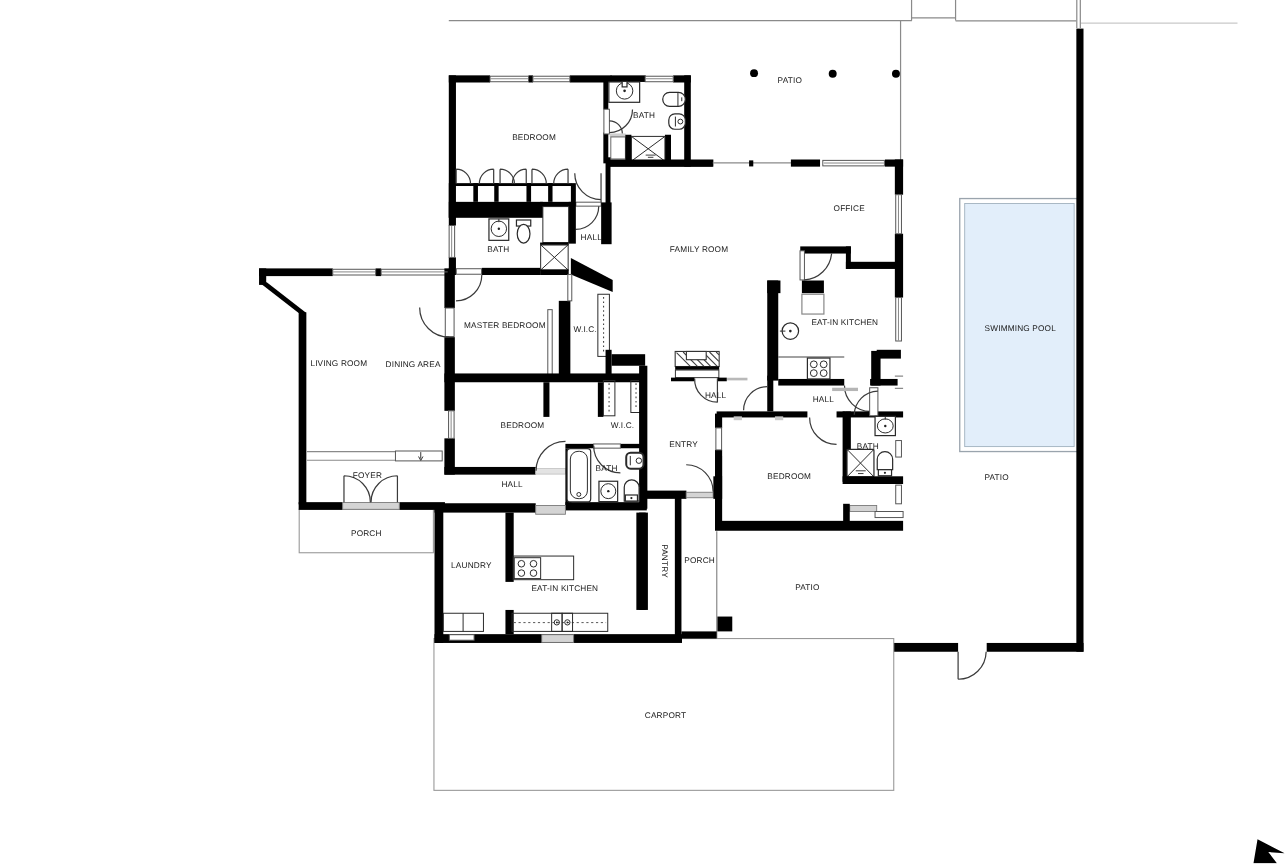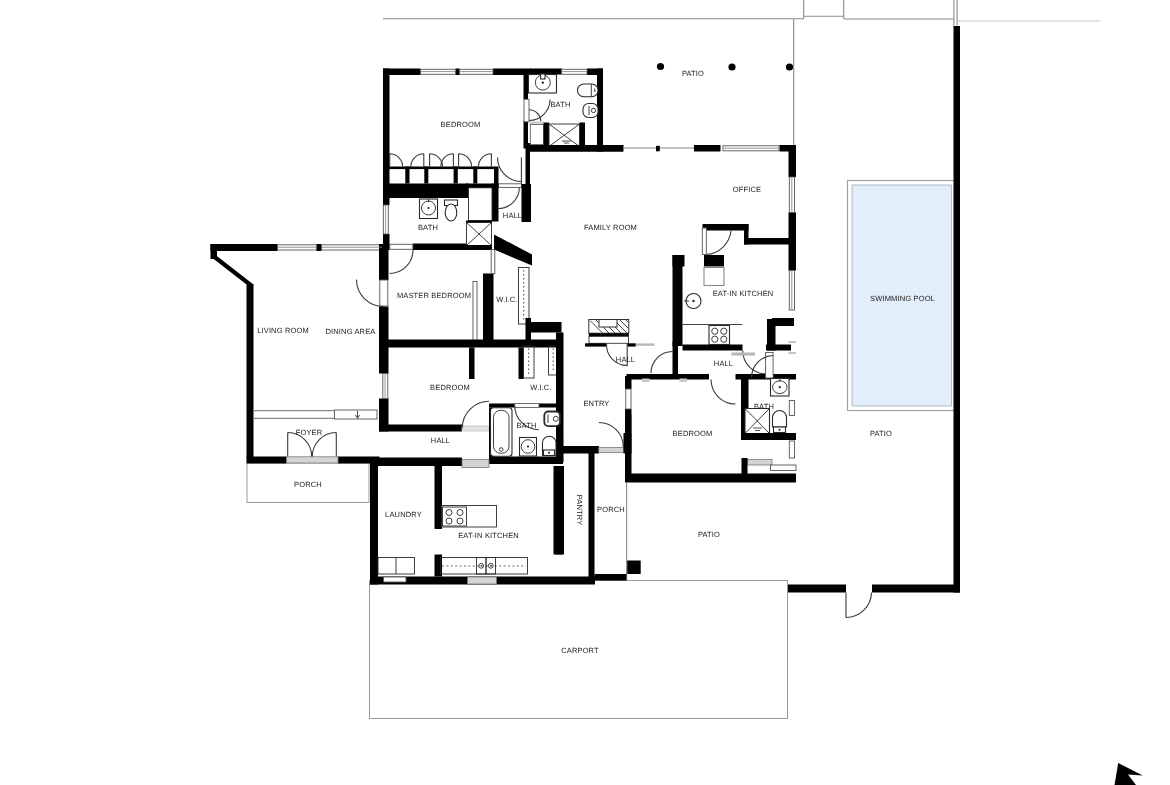--- a/index.html
+++ b/index.html
@@ -1,16 +1,16 @@
 <!DOCTYPE html>
 <html><head>
 <meta charset="utf-8">
 <style>
 html,body{margin:0;padding:0;background:#ffffff;-webkit-font-smoothing:antialiased;text-rendering:geometricPrecision;}
-#plan{width:946px;height:785px;position:relative;background:#ffffff;}
+#plan{width:946px;height:785px;position:relative;background:#ffffff;margin-left:25px;}
 text{font-family:"Liberation Sans",sans-serif;font-size:7.5px;fill:#1a1a1a;letter-spacing:0.15px;}
 .w{fill:#000000;}
 .thin{stroke:#444;stroke-width:1;fill:none;}
 .arc{stroke:#3a3a3a;stroke-width:1.1;fill:none;}
 .fx{stroke:#2a2a2a;stroke-width:1.1;fill:#ffffff;}
 .fxl{stroke:#2a2a2a;stroke-width:0.9;fill:none;}
 .win{fill:#ffffff;stroke:#555;stroke-width:0.9;}
 .gray{stroke:#8a8a8a;stroke-width:1.1;fill:none;}
 .lgray{stroke:#c9c9c9;stroke-width:1;fill:none;}
 .thr{fill:#d4d4d4;stroke:#777;stroke-width:0.8;}

